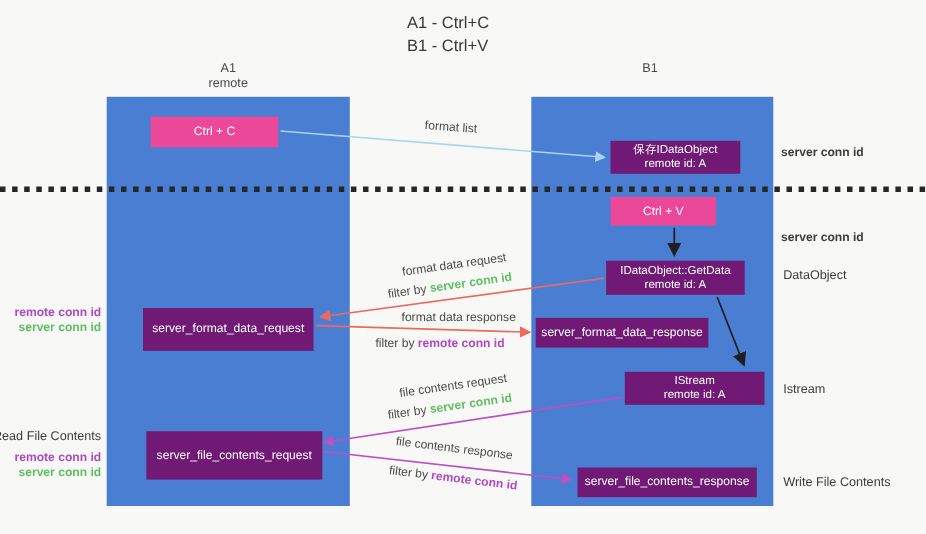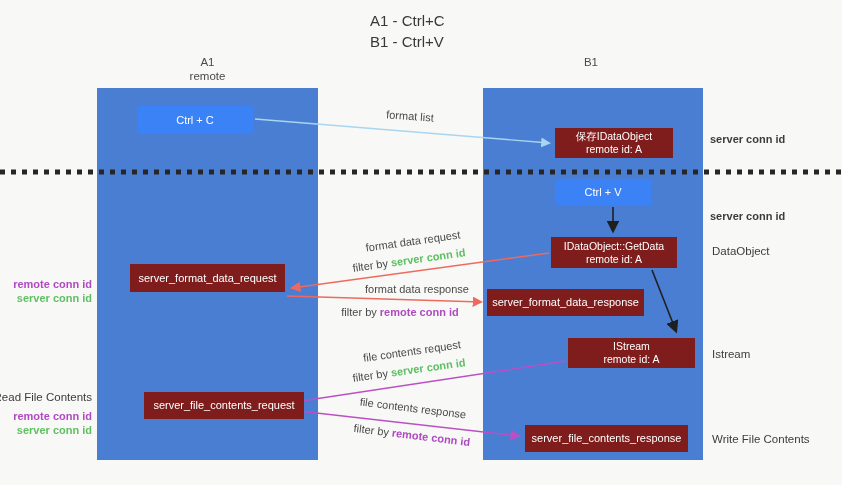--- a/index.html
+++ b/index.html
@@ -10,22 +10,22 @@
   }
   .title{position:absolute;left:370px;top:10px;font-size:15px;color:#383838;line-height:21px}
   .lane-header{position:absolute;top:55px;text-align:center;font-size:11.5px;color:#4a4a4a;line-height:14px}
   .lane{position:absolute;top:88px;height:372px;background:#4a7ed3}
   .arrow-layer{position:absolute;left:0;top:0;z-index:2;pointer-events:none}
   .node{
     position:absolute;z-index:3;display:flex;flex-direction:column;align-items:center;justify-content:center;
     color:#fff;font-size:11px;line-height:13px;text-align:center;white-space:nowrap;
   }
   .node.two{font-size:10.5px}
-  .orange{background:#7f1d1d}
-  .green-box{background:#3b82f6}
+  .orange{background:#701a75}
+  .green-box{background:#ec4899}
   .alabel{position:absolute;z-index:3;font-size:11px;color:#4a4a4a;text-align:center;white-space:nowrap}
   .green-t{color:#5fbf63;font-weight:bold}
   .purple-t{color:#b04ac2;font-weight:bold}
   .side{position:absolute;z-index:3;font-size:11.5px;color:#3c3c3c;white-space:nowrap}
   .side.green-t{font-size:11px}
   .left-pair{position:absolute;z-index:3;right:750px;text-align:right;font-size:11px;line-height:14px;white-space:nowrap}
   .left-plain{position:absolute;z-index:3;right:750px;text-align:right;font-size:11.5px;color:#3c3c3c;white-space:nowrap}
 </style>
 </head>
 <body>
@@ -82,34 +82,34 @@
 
 <div class="node green-box" style="left:555px;top:179px;width:96px;height:26px">
   <span>Ctrl + V</span>
 </div>
 
 <div class="node orange two" style="left:551px;top:237px;width:126px;height:31px">
   <div>IDataObject::GetData</div>
   <div>remote id: A</div>
 </div>
 
-<div class="node orange" style="left:130px;top:264px;width:155px;height:28px">
+<div class="node orange" style="left:130px;top:280px;width:155px;height:39px">
   <span>server_format_data_request</span>
 </div>
 
 <div class="node orange" style="left:487px;top:289px;width:157px;height:27px">
   <span>server_format_data_response</span>
 </div>
 
 <div class="node orange two" style="left:568px;top:338px;width:127px;height:30px">
   <div>IStream</div>
   <div>remote id: A</div>
 </div>
 
-<div class="node orange" style="left:144px;top:392px;width:160px;height:27px">
+<div class="node orange" style="left:133px;top:392px;width:160px;height:44px">
   <span>server_file_contents_request</span>
 </div>
 
 <div class="node orange" style="left:525px;top:425px;width:163px;height:27px">
   <span>server_file_contents_response</span>
 </div>
 
 <div class="side green-t" style="left:710px;top:133px;font-weight:bold">server conn id</div>
 <div class="side green-t" style="left:710px;top:210px;font-weight:bold">server conn id</div>
 <div class="side" style="left:712px;top:245px">DataObject</div>

